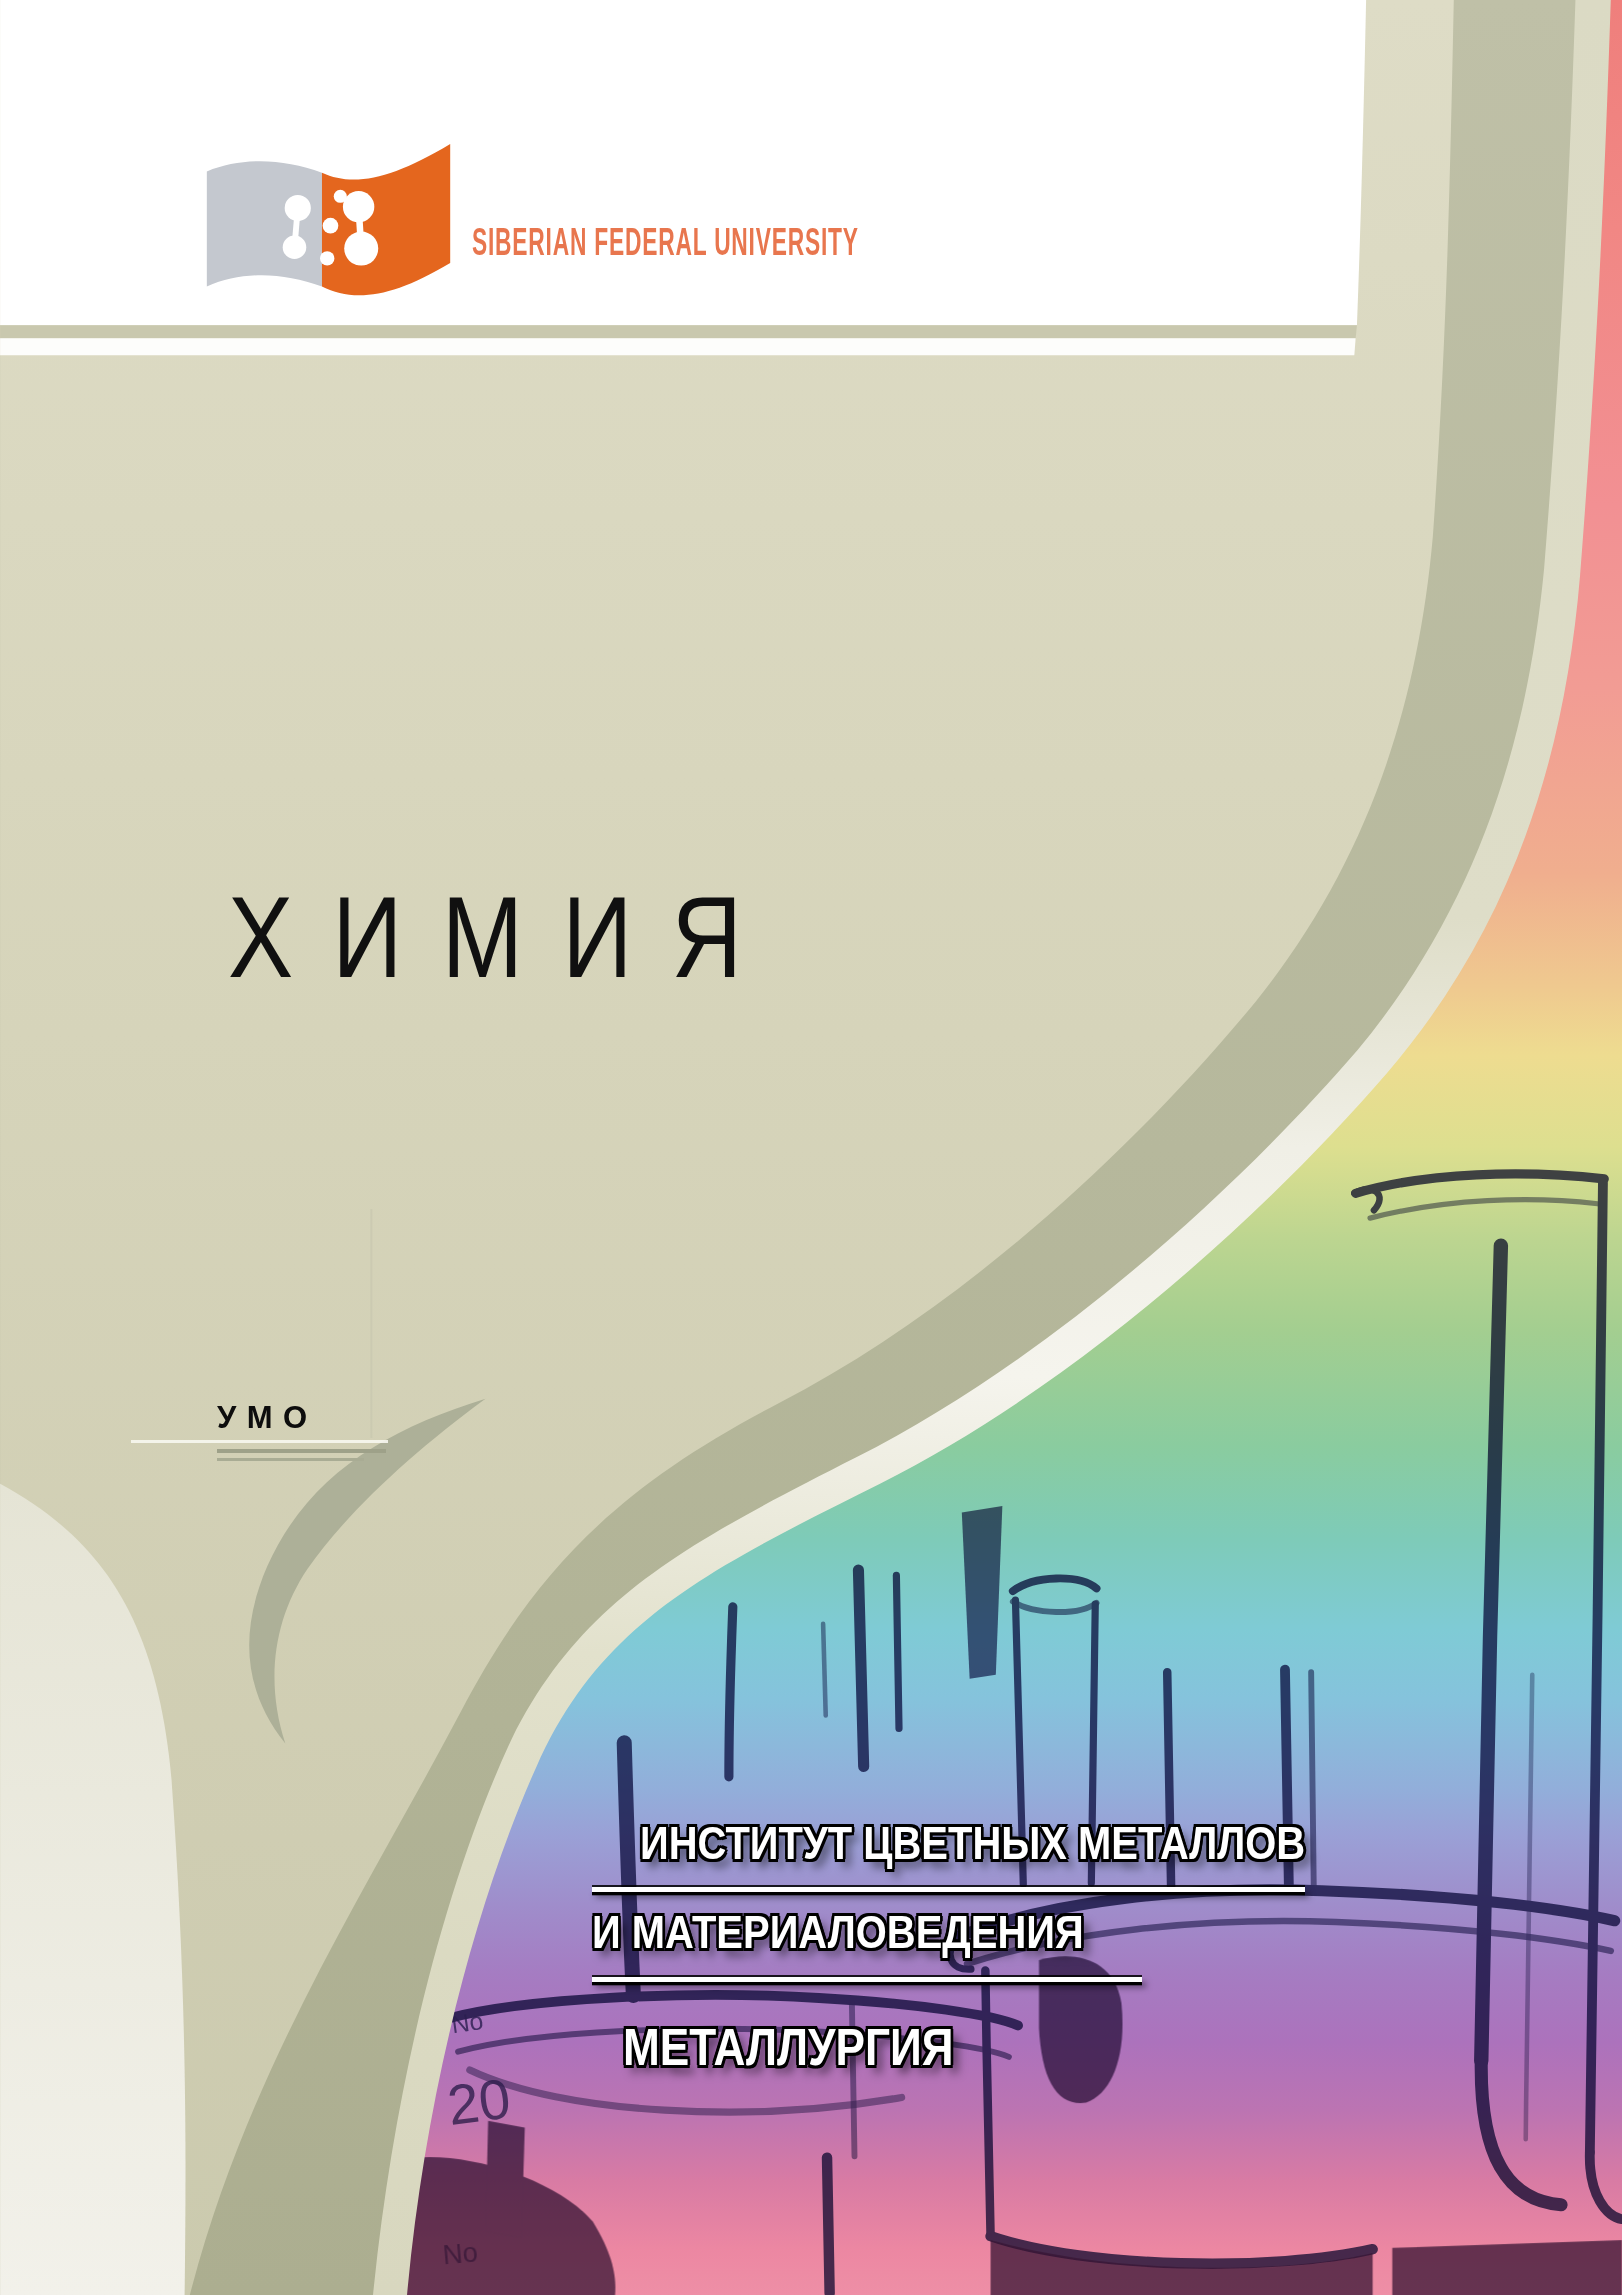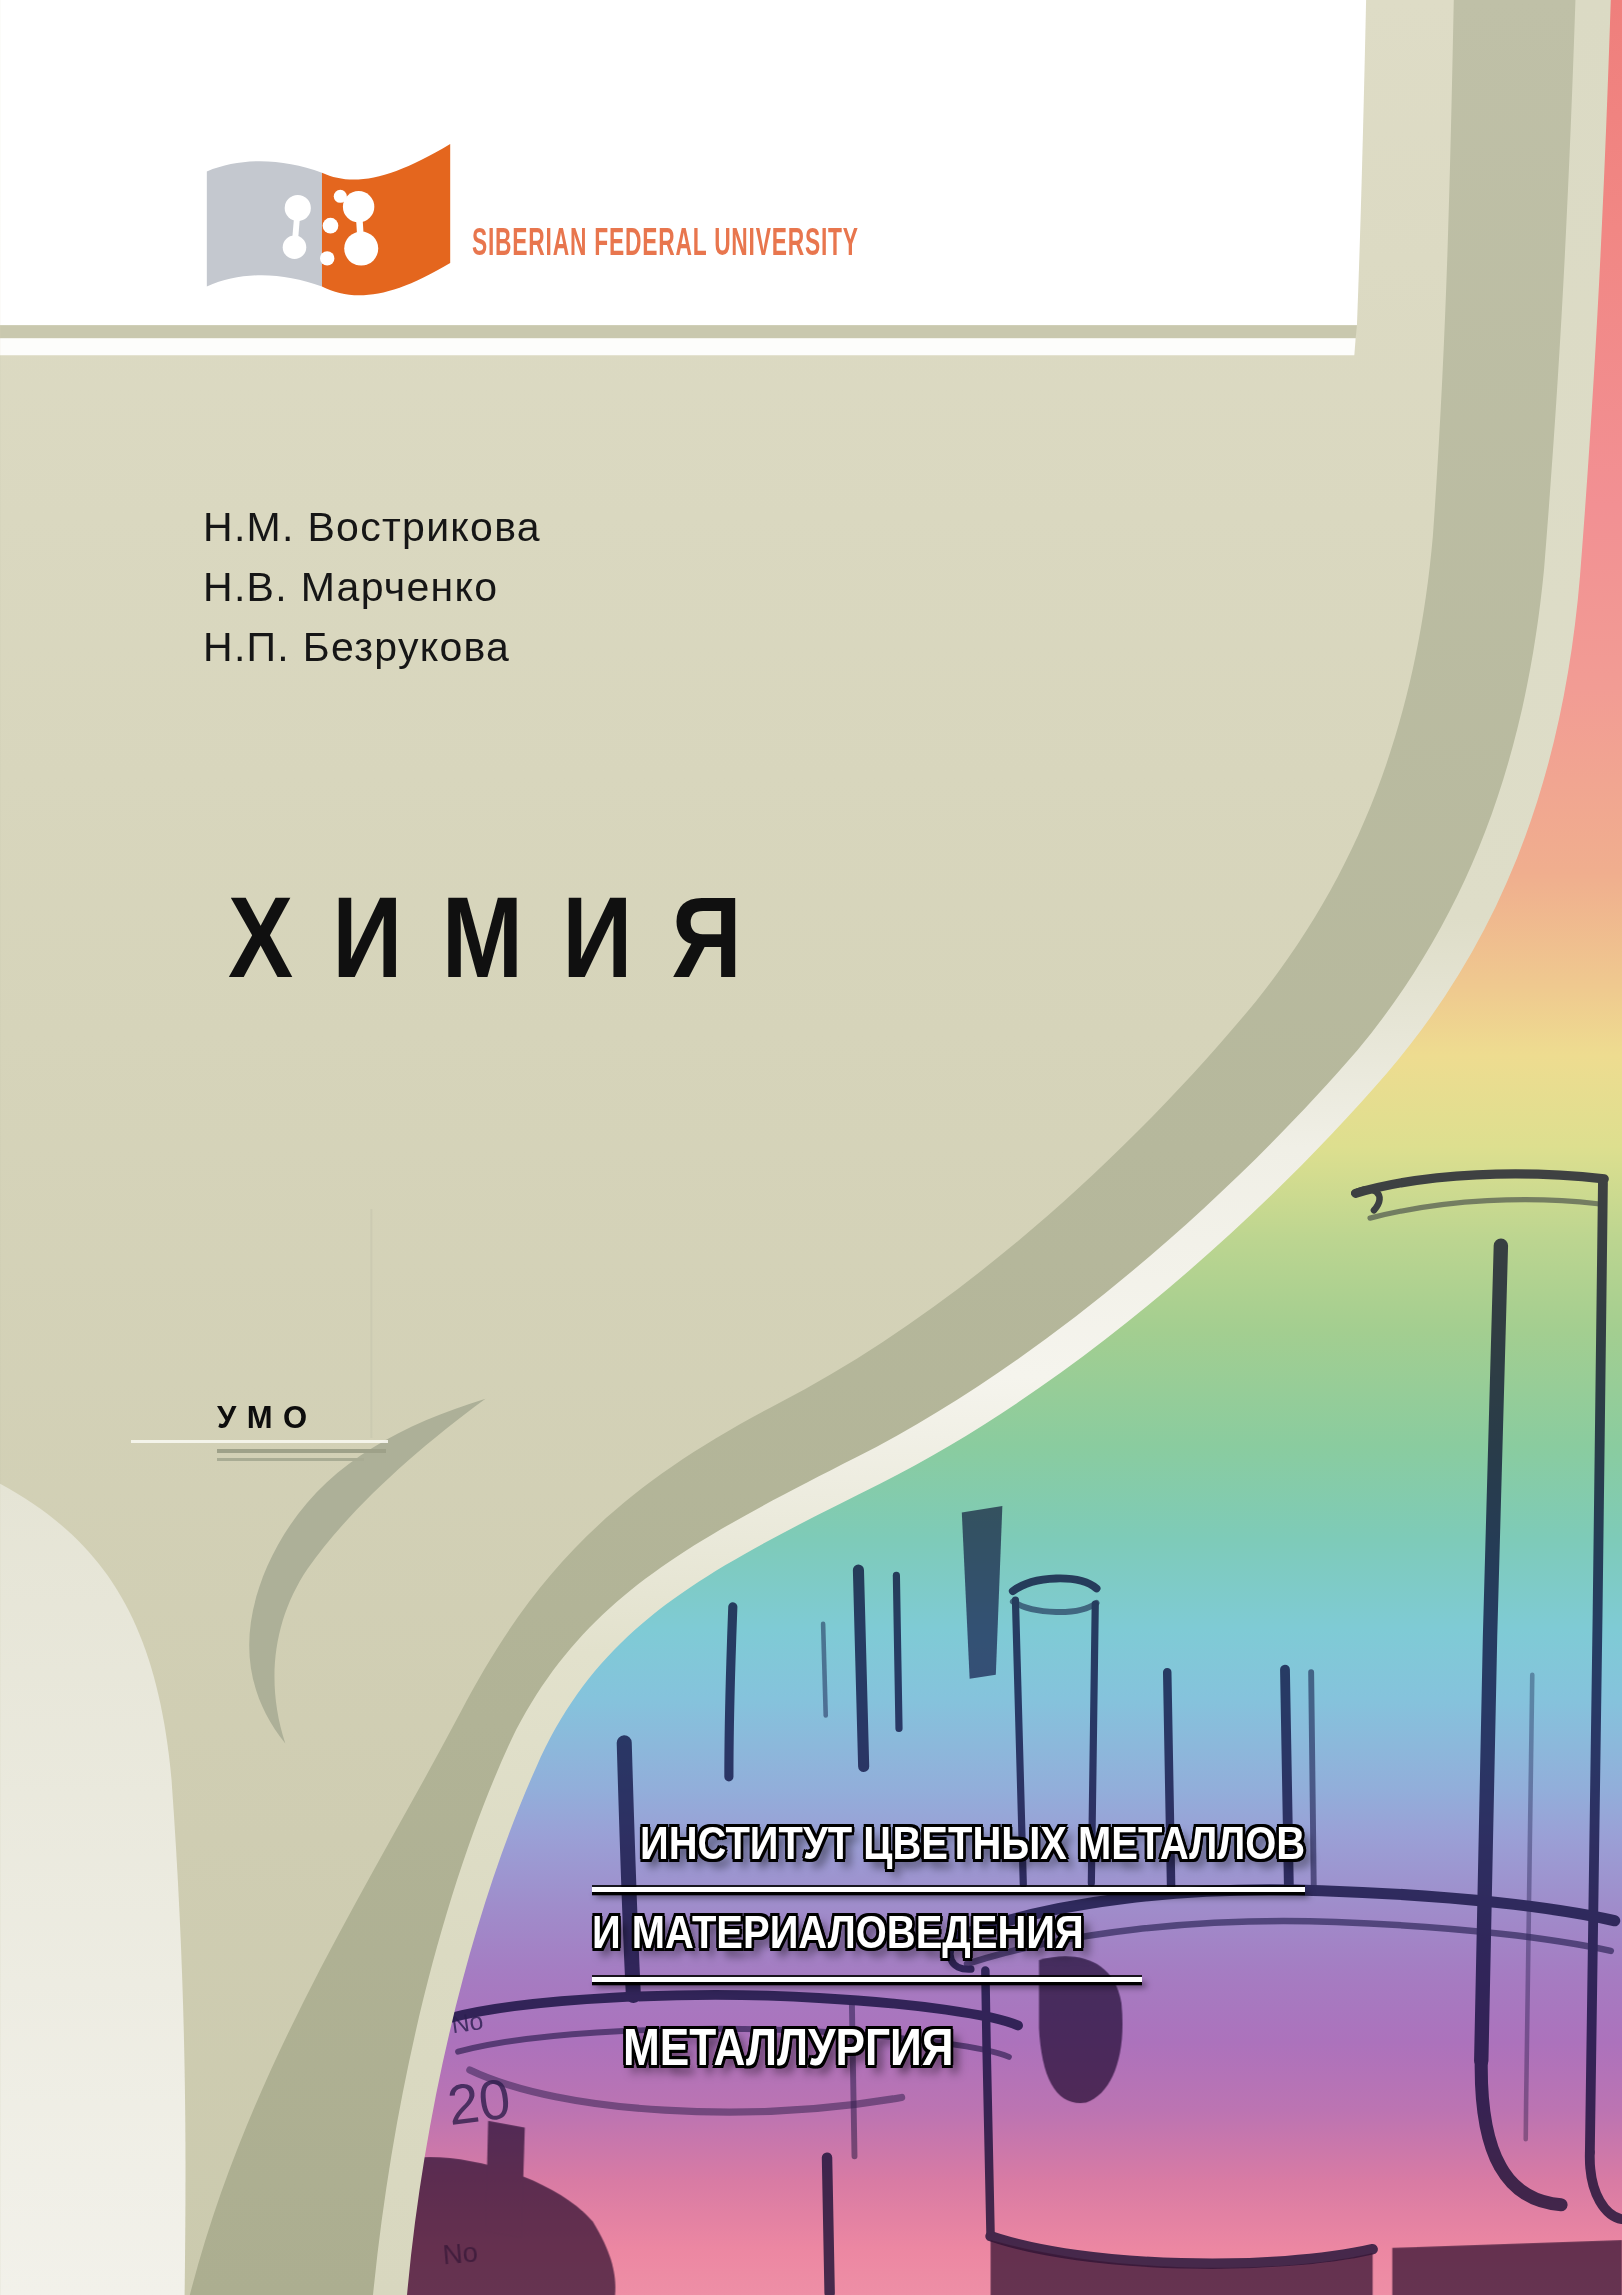--- a/index.html
+++ b/index.html
@@ -12,21 +12,21 @@
       #8ACC9F 63%, #7ECBB8 67%, #7FCBD5 71%, #85C3DC 74%, #92AEDA 78%,
       #9AA0D6 80%, #9F8DCB 83%, #A57CC2 86%, #AC72BC 89%, #BC74B2 92%,
       #D87BA4 95%, #EC87A2 98%, #EE8FA6 100%);
   }
   svg{position:absolute;left:0;top:0;}
   .sketch{mix-blend-mode:multiply;opacity:.92;}
   .stroke{fill:none;stroke:#3B3B68;stroke-linecap:round;}
   .txt{position:absolute;color:#1A1A1A;white-space:nowrap;}
   .cond{display:inline-block;transform-origin:0 50%;}
   .authors{left:203px;top:497px;font-size:41px;line-height:60px;letter-spacing:1.3px;color:#161616;}
-  .title{left:228px;top:880px;font-size:115px;font-weight:bold;letter-spacing:46px;line-height:1;color:#101010;}
+  .title{left:228px;top:880px;font-size:115px;font-weight:normal;letter-spacing:46px;line-height:1;color:#101010;}
   .subtitle{left:204px;top:1073px;font-size:42px;line-height:58px;letter-spacing:3.3px;color:#1c1c1c;}
   .stamp{left:217px;top:1400px;font-size:31px;font-weight:bold;letter-spacing:10.5px;color:#0d0d0d;}
   .bar{position:absolute;}
   .uni-ru{left:472px;top:161px;font-size:42px;font-weight:bold;color:#121212;letter-spacing:0.7px;}
   .uni-en{left:472px;top:221px;font-size:38px;font-weight:bold;color:#E8764E;letter-spacing:1.3px;}
   .inst{position:absolute;color:#fff;font-weight:bold;line-height:1;
     text-shadow:-2.6px -2.6px 0 #000,2.6px -2.6px 0 #000,-2.6px 2.6px 0 #000,2.6px 2.6px 0 #000,
       -3.3px 0 0 #000,3.3px 0 0 #000,0 -3.3px 0 #000,0 3.3px 0 #000,7.9px 7.9px 10.5px rgba(0,0,0,.55);}
   .inst1{left:592px;top:1819px;font-size:47px;margin-left:48px;}
   .inst2{left:592px;top:1908px;font-size:47px;}
@@ -147,25 +147,20 @@
         <circle cx="500" cy="395" r="11"></circle>
         <circle cx="520" cy="300" r="10"></circle>
       </g>
     </g>
   </svg>
 
   <div class="txt uni-en">
     <span class="cond" style="transform:scaleX(0.60);">SIBERIAN FEDERAL UNIVERSITY</span>
   </div>
 
-  <div class="txt authors">
-    <div>Н.М. Вострикова</div>
-    <div>Н.В. Марченко</div>
-    <div>Н.П. Безрукова</div>
-  </div>
 
   <div class="txt title">
     <span class="cond" style="transform:scaleX(0.85);">ХИМИЯ</span>
   </div>
 
 
   <div class="txt stamp">УМО</div>
   <div class="bar" style="left:131px;top:1440px;width:257px;height:3.3px;background:#F7F7F0;opacity:.9;"></div>
   <div class="bar" style="left:217px;top:1449px;width:169px;height:3.9px;background:#9EA189;"></div>
   <div class="bar" style="left:217px;top:1458px;width:147px;height:3.3px;background:#A9AC94;"></div>

